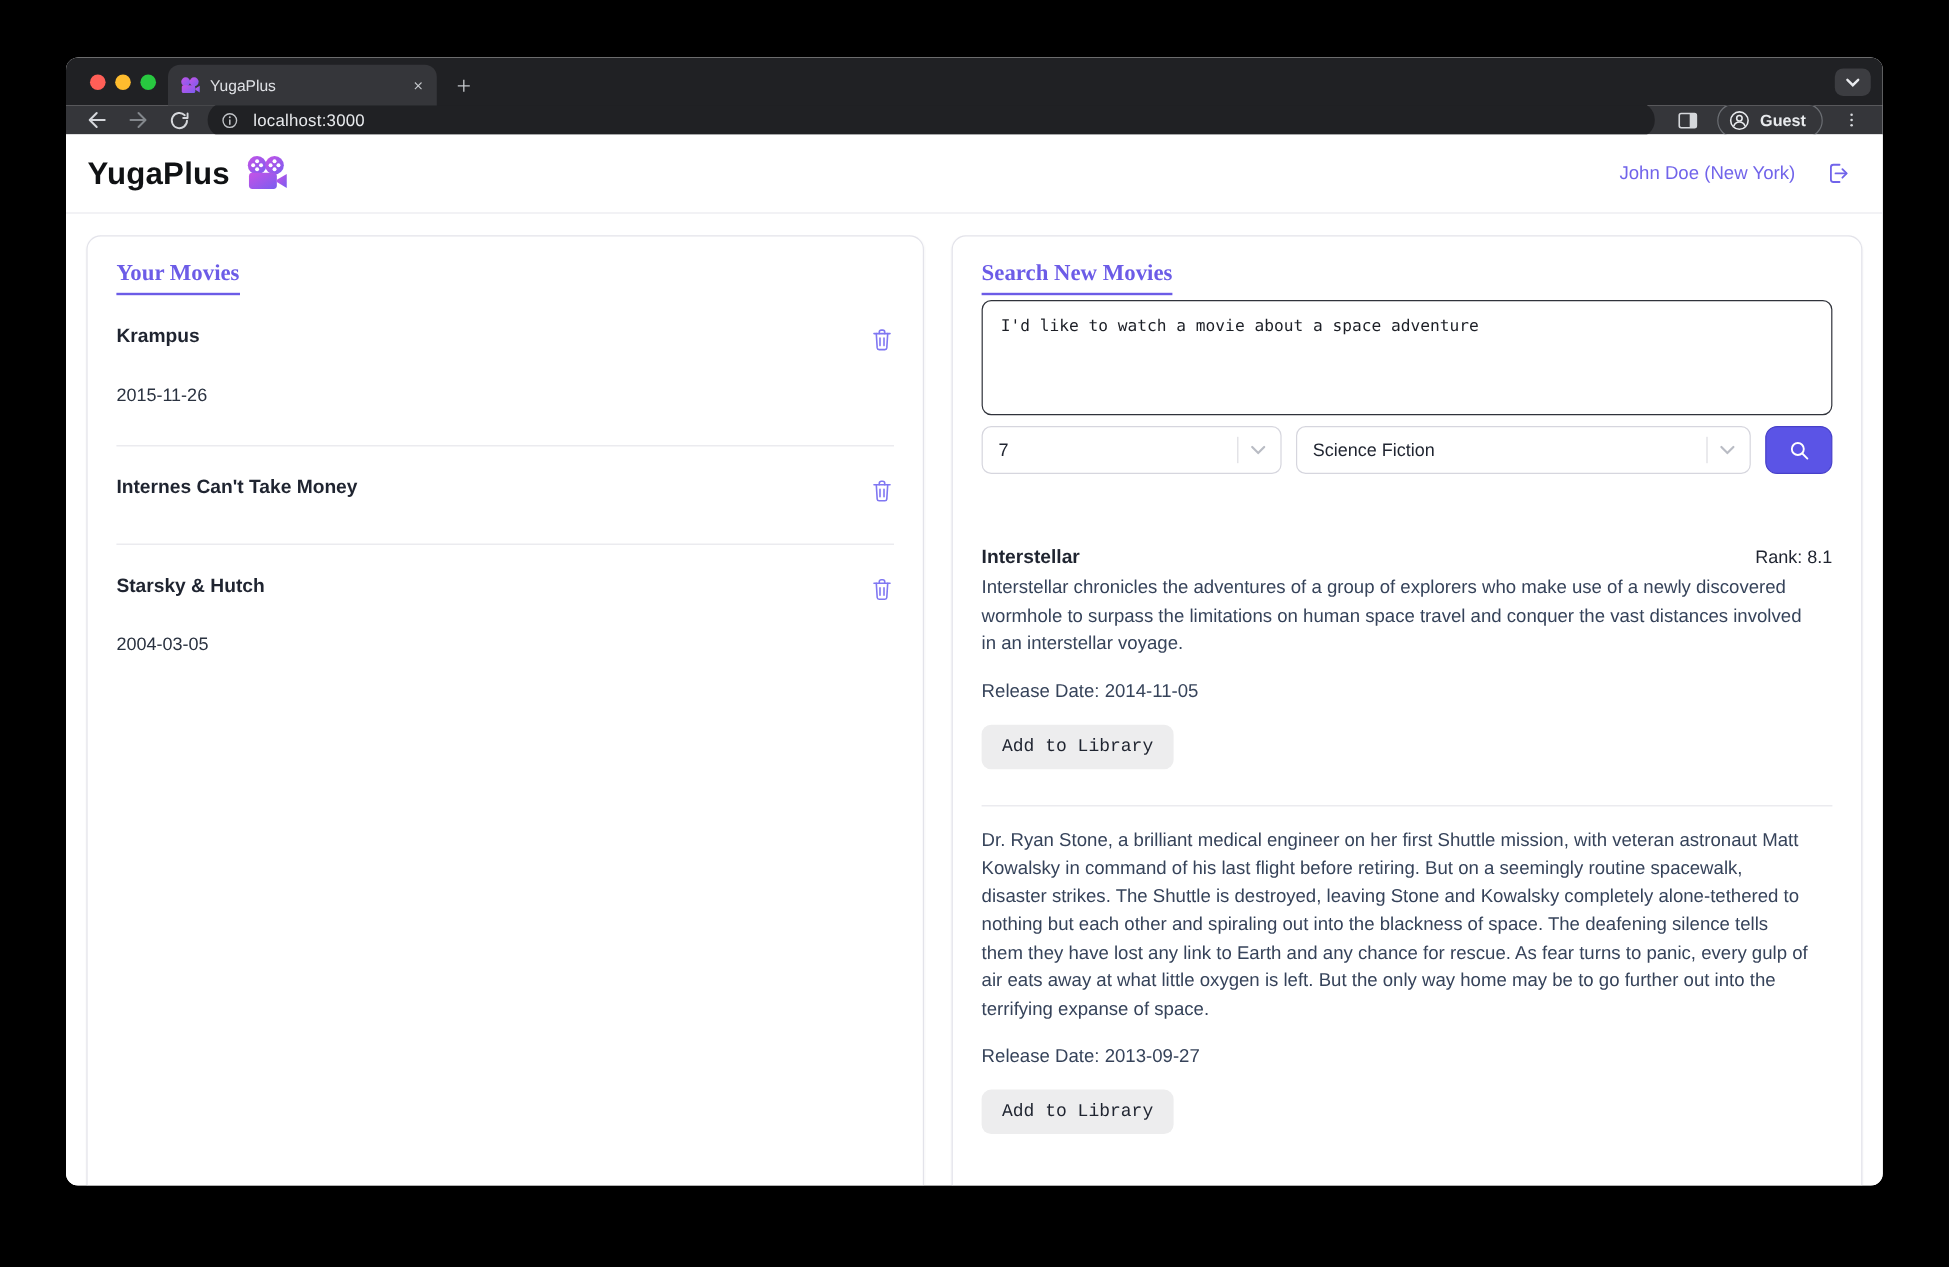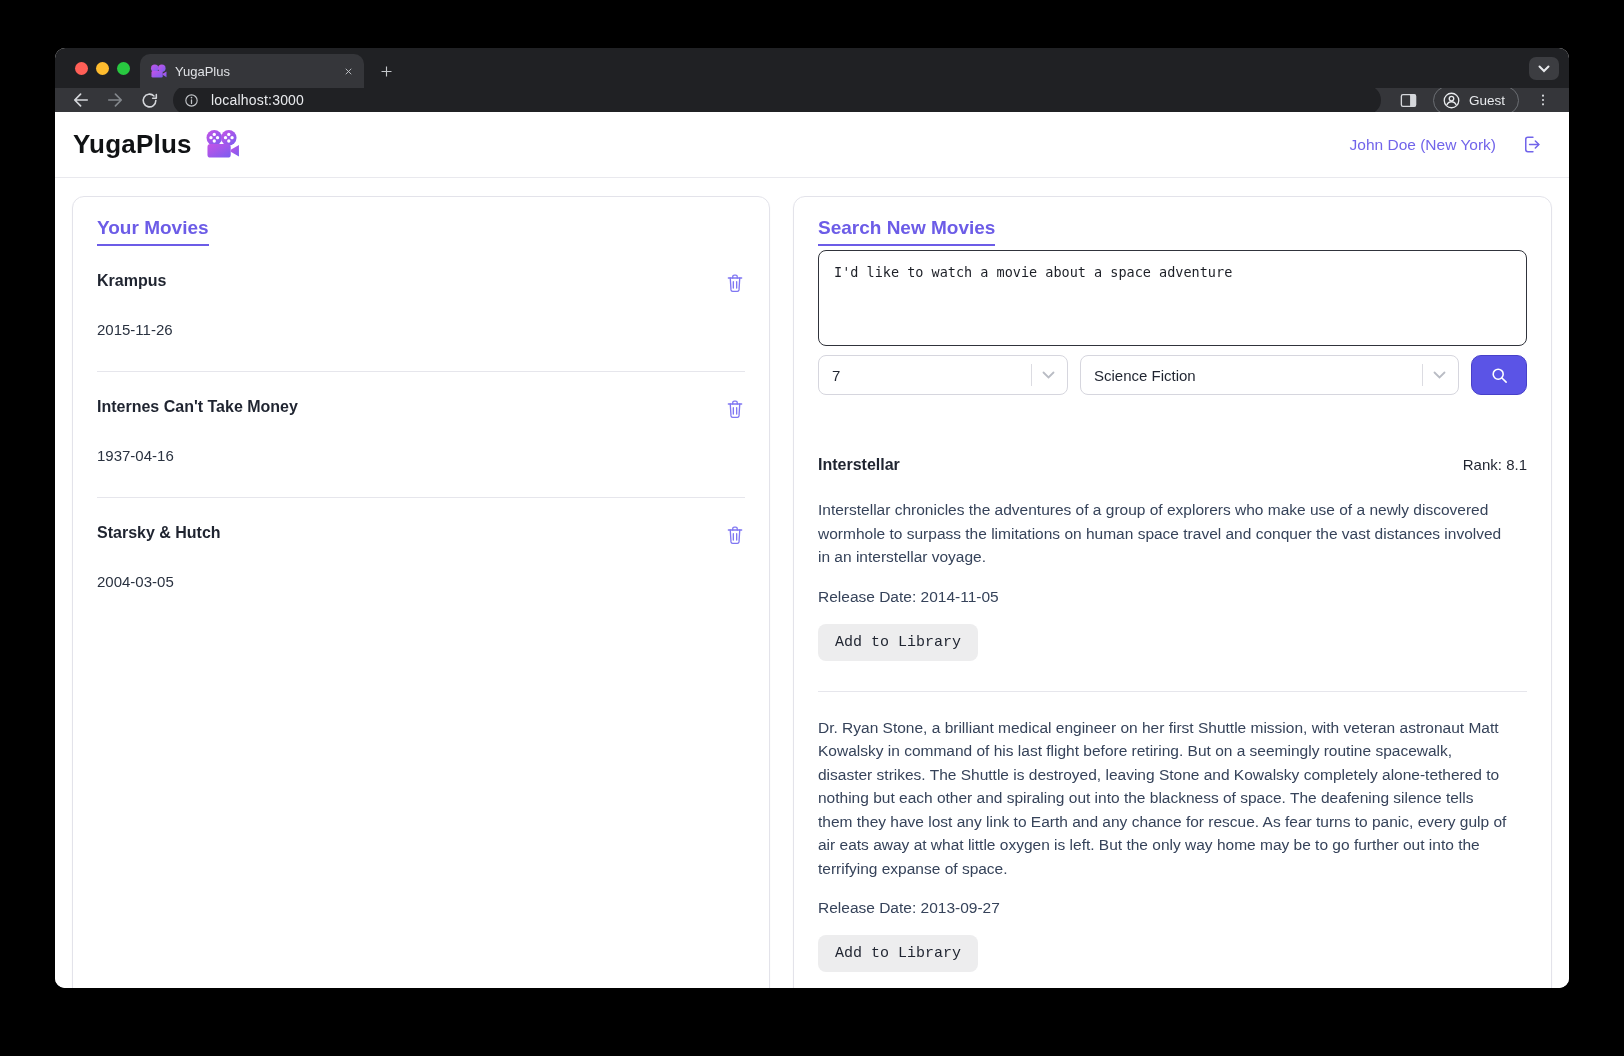--- a/index.html
+++ b/index.html
@@ -24,38 +24,38 @@
        border-radius:7px;display:flex;align-items:center;justify-content:center;}
 
   
   .toolbar{height:24px;background:#35363a;display:flex;align-items:center;padding:0 10px;flex:0 0 auto;gap:2px;}
   .navbtn{width:32px;height:32px;}
   .urlbar{flex:1;height:30px;background:#202124;border-radius:15px;margin:0 10px 0 6px;
           display:flex;align-items:center;padding:0 6px;gap:8px;}
   .url-text{color:#e8eaed;font-size:14px;letter-spacing:.2px;}
   .guest-pill{height:29px;border:1px solid #6b6e73;border-radius:15px;display:flex;align-items:center;
           gap:7px;padding:0 13px 0 7px;margin:0 6px;}
-  .guest-label{color:#e8eaed;font-size:13.5px;}
+  .guest-label{color:#e8eaed;font-size:13.5px;font-weight:bold;}
 
   
   .app{flex:1;background:#fff;display:flex;flex-direction:column;overflow:hidden;}
   .app-header{height:66px;flex:0 0 auto;display:flex;align-items:center;justify-content:space-between;
           padding:0 26px 0 18px;border-bottom:1px solid #e9e9ee;}
   .brand{display:flex;align-items:center;gap:12px;}
   .brand-name{font-size:26px;font-weight:700;color:#101214;letter-spacing:.2px;}
   .userbox{display:flex;align-items:center;gap:24px;}
   .user-name{color:#7164ea;font-size:15.5px;}
 
   .main{flex:1;display:flex;gap:23px;padding:18px 17px 0;overflow:hidden;align-items:flex-start;}
   .card{background:#fff;border:1px solid #e3e3ea;border-radius:12px;box-shadow:0 1px 2px rgba(16,24,40,.04);
         min-height:calc(100% + 60px);padding:18px 24px;}
   .card.left{flex:0 0 698px;}
   .card.right{flex:1;}
   .panel-title{display:inline-block;color:#6c5ce7;font-size:19px;font-weight:700;
-        border-bottom:2px solid #6c5ce7;padding-bottom:5px;margin:2px 0 0;}
+        border-bottom:2px solid #6c5ce7;padding-bottom:5px;margin:2px 0 0;font-family:Liberation Serif, serif;}
 
   
   .movie-item{margin-top:26px;}
   .movie-row{display:flex;align-items:flex-start;justify-content:space-between;}
   .movie-title{font-size:16px;font-weight:700;color:#1f2430;}
   .movie-date{font-size:15px;color:#2a3240;margin-top:27px;}
   .divider{border:0;border-top:1px solid #e6e6ec;margin:33px 0 5px;}
   .trash-btn{background:none;border:0;padding:0;cursor:pointer;line-height:0;}
 
   
@@ -72,21 +72,21 @@
   .select.rank{flex:0 0 250px;}
   .select.genre{flex:1;}
   .search-btn{flex:0 0 56px;height:40px;background:#5b54e6;border:1px solid #4740c9;border-radius:10px;
         display:flex;align-items:center;justify-content:center;cursor:pointer;}
 
   
   .result{margin-top:17px;}
   .result-head{display:flex;align-items:baseline;justify-content:space-between;}
   .result-title{font-size:16px;font-weight:700;color:#1f2430;margin-top:44px;}
   .result-rank{font-size:15px;color:#1f2430;}
-  .result-desc{font-size:15.5px;color:#36435a;line-height:23.5px;margin-top:24px;max-width:690px;}
+  .result-desc{font-size:15.5px;color:#36435a;line-height:23.5px;margin-top:4px;max-width:690px;}
   .result-release{font-size:15.5px;color:#36435a;margin-top:19px;}
   .add-btn{margin-top:18px;background:#ededee;border:0;border-radius:8px;padding:10px 17px;
         font-size:15px;color:#1f2430;font-family:Liberation Mono, monospace;cursor:pointer;}
   .result-divider{border:0;border-top:1px solid #e6e6ec;margin:30px 0 0;}
 
   svg{display:block;}
 </style>
 </head>
 <body>
 
@@ -250,21 +250,20 @@
               <span class="movie-title">Internes Can't Take Money</span>
               <button class="trash-btn">
                 <svg width="20" height="22" viewBox="0 0 24 26" fill="none" stroke="#8077f2" stroke-width="1.6" stroke-linecap="round" stroke-linejoin="round">
                   <path d="M4 7h16"></path>
                     <path d="M9.3 7V5.4A1.9 1.9 0 0 1 11.2 3.5h1.6a1.9 1.9 0 0 1 1.9 1.9V7"></path>
                   <path d="M6.3 7l.9 14.3a1.9 1.9 0 0 0 1.9 1.7h5.8a1.9 1.9 0 0 0 1.9-1.7L17.7 7"></path>
                   <path d="M10 11.5v7.5M14 11.5v7.5"></path>
                 </svg>
               </button>
             </div>
-            <div class="movie-date">1937-04-16</div>
             <hr class="divider">
           </div>
 
           <div class="movie-item">
             <div class="movie-row">
               <span class="movie-title">Starsky &amp; Hutch</span>
               <button class="trash-btn">
                 <svg width="20" height="22" viewBox="0 0 24 26" fill="none" stroke="#8077f2" stroke-width="1.6" stroke-linecap="round" stroke-linejoin="round">
                   <path d="M4 7h16"></path>
                     <path d="M9.3 7V5.4A1.9 1.9 0 0 1 11.2 3.5h1.6a1.9 1.9 0 0 1 1.9 1.9V7"></path>

